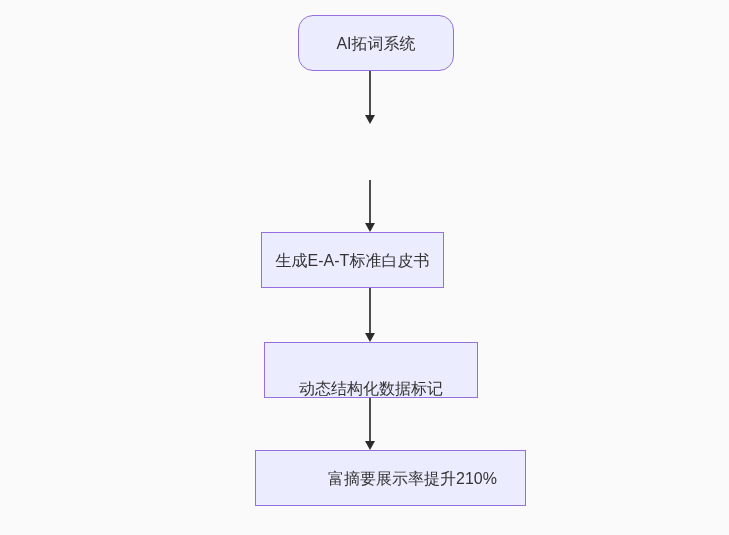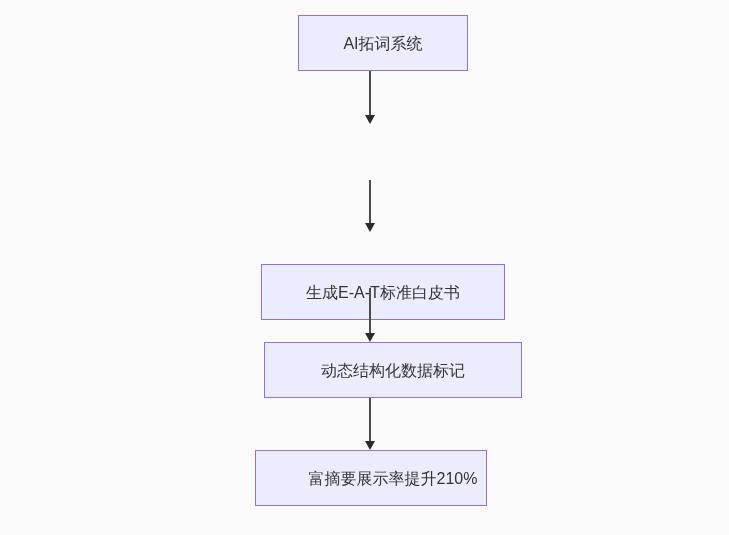--- a/index.html
+++ b/index.html
@@ -26,25 +26,25 @@
     align-items: center;
     justify-content: center;
     text-align: center;
     height: 56px;
   }
   .node .label {
     white-space: nowrap;
     line-height: 1;
     padding-top: 1px;
   }
-  .node1 { left: 298px; top: 15px;  width: 170px; }
+  .node1 { left: 298px; top: 15px;  width: 156px; border-radius: 15px; }
   .node2 { left: 275px; top: 124px; width: 192px; }
-  .node3 { left: 261px; top: 232px; width: 244px; margin-top: 32px; }
-  .node4 { left: 264px; top: 342px; width: 258px; }
-  .node5 { left: 255px; top: 450px; width: 232px; padding-left: 44px; }
+  .node3 { left: 261px; top: 232px; width: 183px; }
+  .node4 { left: 264px; top: 342px; width: 214px; align-items: flex-end; }
+  .node5 { left: 255px; top: 450px; width: 271px; padding-left: 44px; }
 
   .edge-line {
     position: absolute;
     left: 369px;
     width: 2px;
     background: #4d4d4d;
   }
   .edge-head {
     position: absolute;
     left: 365px;

